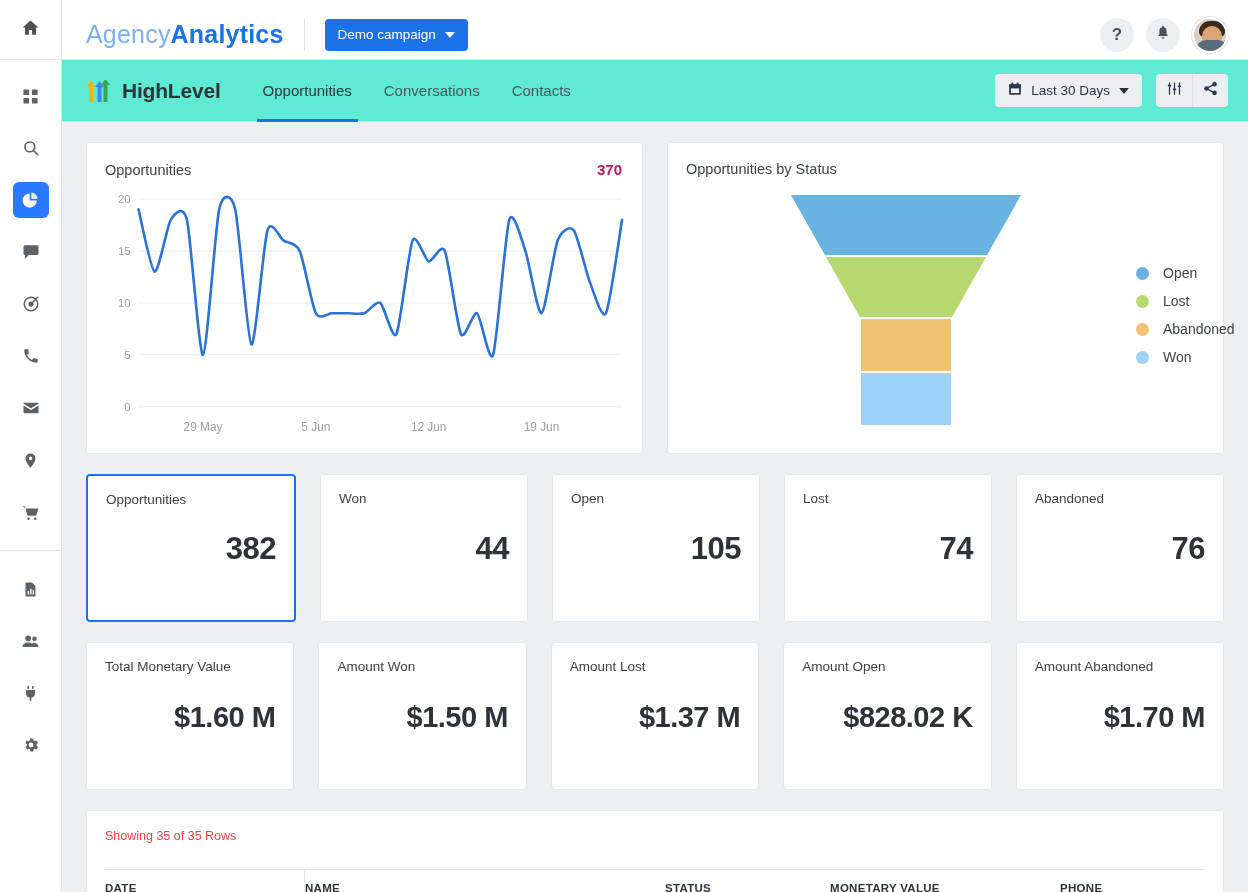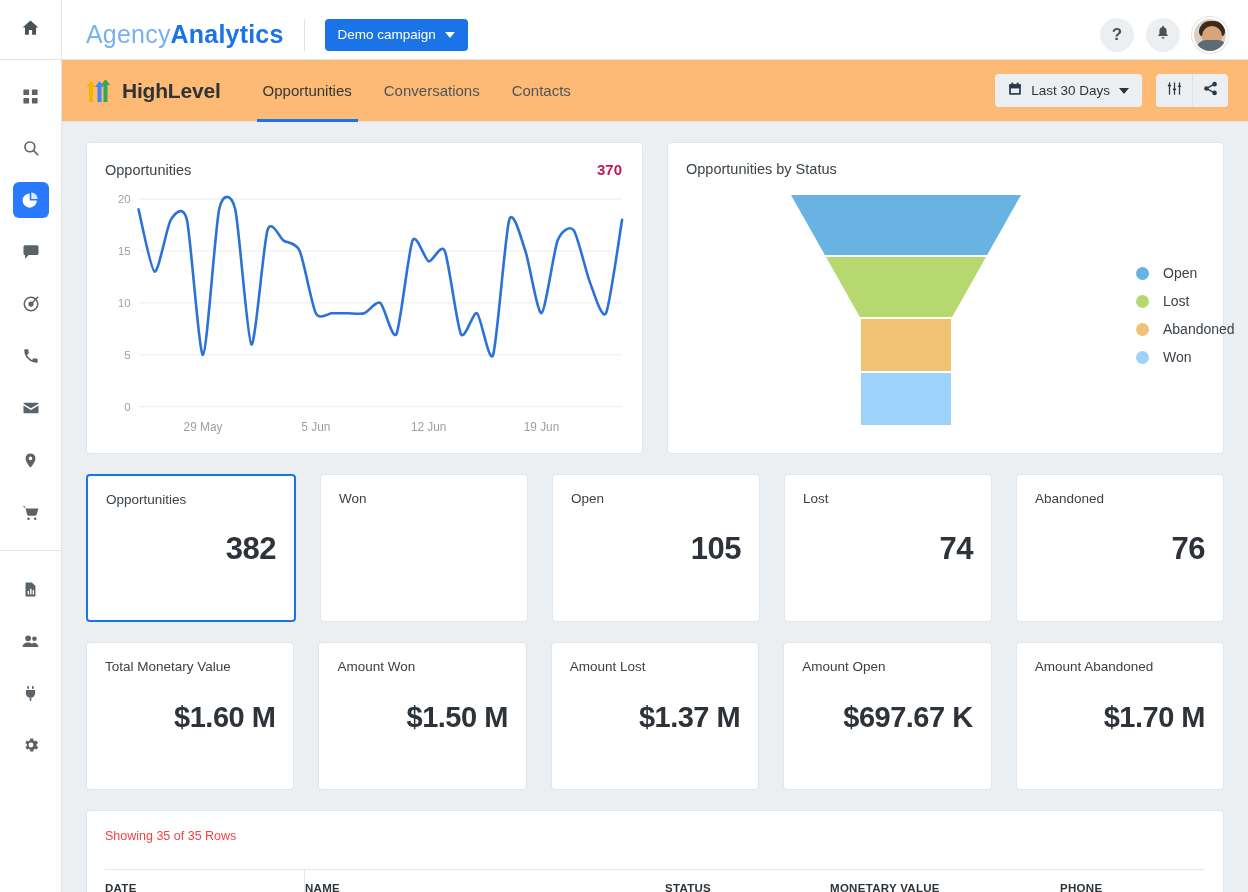--- a/index.html
+++ b/index.html
@@ -61,21 +61,21 @@
     width: 36px; height: 36px; border-radius: 50%; margin-left: 12px;
     overflow: hidden; position: relative; background: #d8cfc6; cursor: pointer;
     border: 2px solid #fff; box-shadow: 0 0 0 1px #dfe3e8;
   }
   .av-hair { position:absolute; left:5px; top:2px; width:26px; height:16px; background:#3c2a1c; border-radius:13px 13px 6px 6px; }
   .av-face { position:absolute; left:8px; top:7px; width:20px; height:20px; background:#d9a578; border-radius:10px 10px 9px 9px; }
   .av-body { position:absolute; left:2px; bottom:-3px; width:32px; height:14px; background:#5c6b78; border-radius:10px 10px 0 0; }
 
   
   .subnav {
-    height: 62px; background: #fdba74; border-bottom: 1px solid #e0e3e7;
+    height: 62px; background: #5eead4; border-bottom: 1px solid #e0e3e7;
     display: flex; align-items: center; padding: 0 20px 0 24px; flex: 0 0 62px;
   }
   .hl-logo { display: flex; align-items: center; gap: 10px; margin-right: 26px; }
   .hl-arrows { display: flex; align-items: flex-end; gap: 2px; height: 22px; }
   .hl-name { font-size: 21px; font-weight: 700; color: #2f3337; letter-spacing: -.2px; }
   .tabs { display: flex; align-items: center; height: 62px; }
   .tab {
     font-size: 15px; color: #4e565c; padding: 0 16px; height: 62px;
     display: flex; align-items: center; cursor: pointer; position: relative;
   }
@@ -437,20 +437,21 @@
 
       </section>
 
       <section class="kpi-row">
         <div class="kpi selected">
           <div class="kpi-label">Opportunities</div>
           <div class="kpi-value">382</div>
         </div>
         <div class="kpi">
           <div class="kpi-label">Won</div>
+          <div class="kpi-value">44</div>
         </div>
         <div class="kpi">
           <div class="kpi-label">Open</div>
           <div class="kpi-value">105</div>
         </div>
         <div class="kpi">
           <div class="kpi-label">Lost</div>
           <div class="kpi-value">74</div>
         </div>
         <div class="kpi">
@@ -467,21 +468,21 @@
         <div class="kpi money">
           <div class="kpi-label">Amount Won</div>
           <div class="kpi-value">$1.50 M</div>
         </div>
         <div class="kpi money">
           <div class="kpi-label">Amount Lost</div>
           <div class="kpi-value">$1.37 M</div>
         </div>
         <div class="kpi money">
           <div class="kpi-label">Amount Open</div>
-          <div class="kpi-value">$697.67 K</div>
+          <div class="kpi-value">$828.02 K</div>
         </div>
         <div class="kpi money">
           <div class="kpi-label">Amount Abandoned</div>
           <div class="kpi-value">$1.70 M</div>
         </div>
       </section>
 
       <section class="table-card">
         <div class="showing">Showing 35 of 35 Rows</div>
         <div class="thead">

